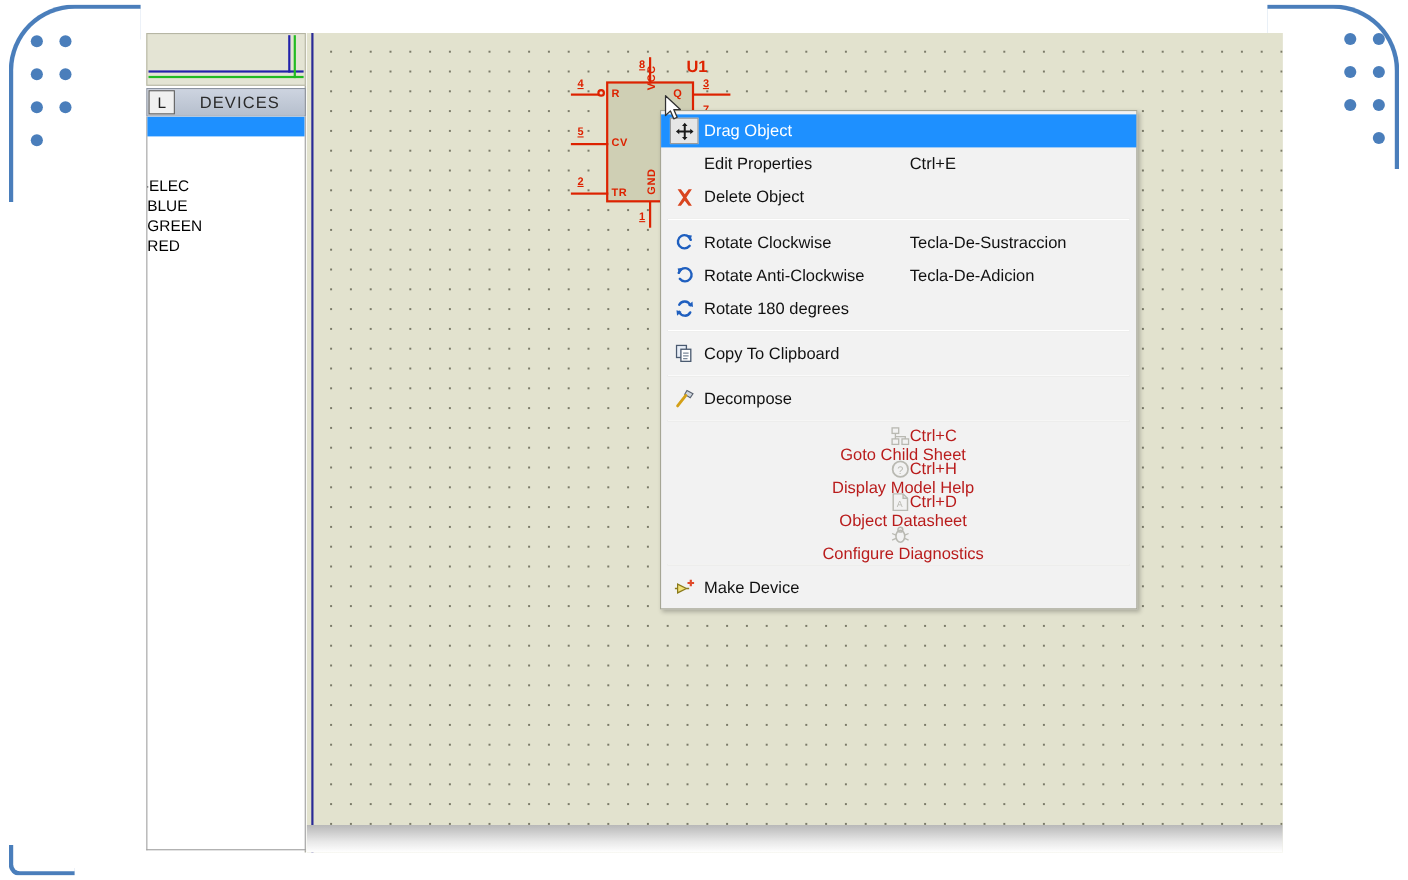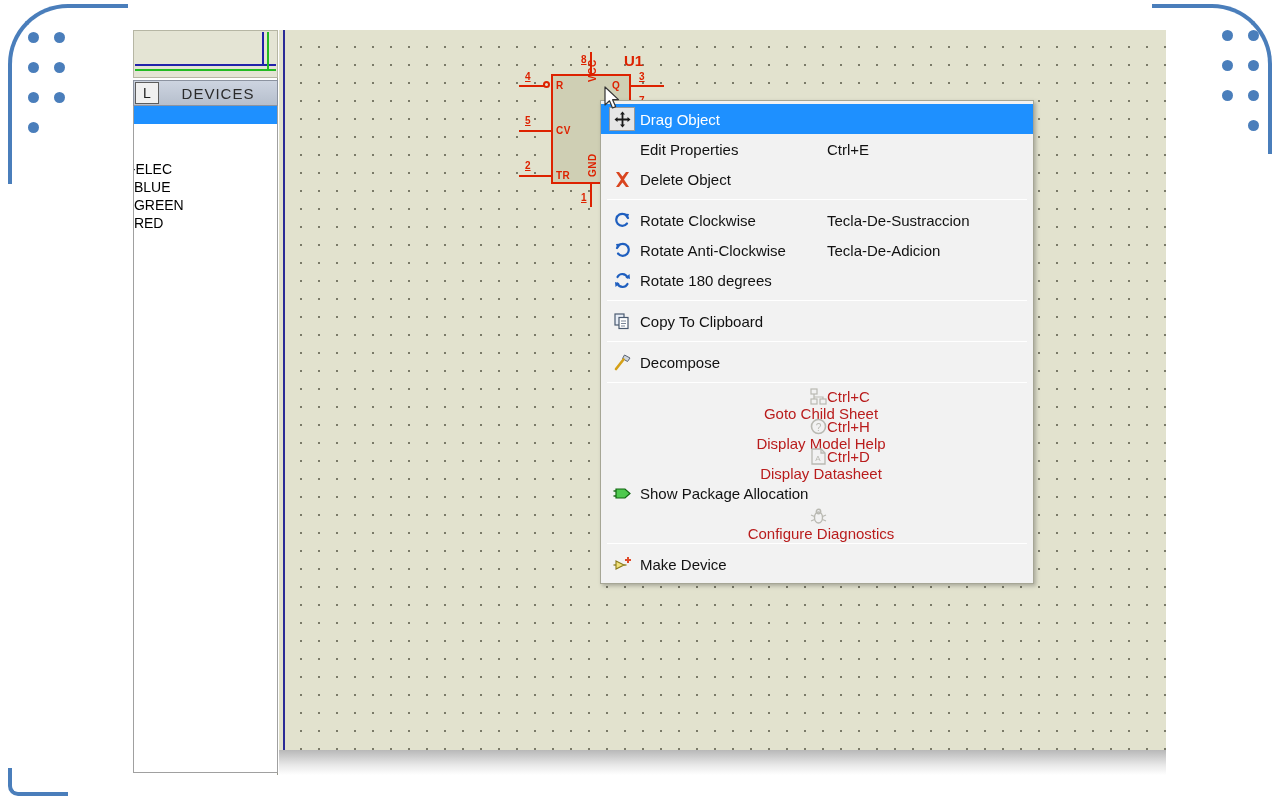--- a/index.html
+++ b/index.html
@@ -516,35 +516,25 @@
       </div>
 
       <div class="menu-item disabled">
         <span class="mi-icon">
           <svg width="17" height="17" viewBox="0 0 17 17">
             <path d="M2 1 L11 1 L15 5 L15 16 L2 16 Z" fill="none" stroke="#b9b9b2" stroke-width="1.3"></path>
             <path d="M11 1 L11 5 L15 5" fill="none" stroke="#b9b9b2" stroke-width="1.3"></path>
             <text x="8" y="13" font-size="8" fill="#b9b9b2" text-anchor="middle" font-family="Liberation Sans, sans-serif">A</text>
           </svg>
         </span>
-        <span class="mi-label">Display Datasheet</span>
+        <span class="mi-label">Object Datasheet</span>
         <span class="mi-shortcut">Ctrl+D</span>
       </div>
 
 
-      <div class="menu-item">
-        <span class="mi-icon">
-          <svg width="19" height="13" viewBox="0 0 19 13">
-            <path d="M3 2 L12 2 L17 6.5 L12 11 L3 11 Z" fill="#4ec94e" stroke="#116611" stroke-width="1.2"></path>
-            <line x1="0.5" y1="4" x2="3" y2="4" stroke="#116611" stroke-width="1.4"></line>
-            <line x1="0.5" y1="9" x2="3" y2="9" stroke="#116611" stroke-width="1.4"></line>
-          </svg>
-        </span>
-        <span class="mi-label">Show Package Allocation</span>
-      </div>
 
 
       <div class="menu-item disabled">
         <span class="mi-icon">
           <svg width="17" height="17" viewBox="0 0 17 17">
             <ellipse cx="8.5" cy="9.5" rx="4" ry="5.5" fill="none" stroke="#b9b9b2" stroke-width="1.4"></ellipse>
             <circle cx="8.5" cy="3.5" r="2.2" fill="none" stroke="#b9b9b2" stroke-width="1.4"></circle>
             <line x1="1" y1="7" x2="4.5" y2="8.5" stroke="#b9b9b2" stroke-width="1.2"></line>
             <line x1="16" y1="7" x2="12.5" y2="8.5" stroke="#b9b9b2" stroke-width="1.2"></line>
             <line x1="1" y1="13" x2="4.5" y2="11.5" stroke="#b9b9b2" stroke-width="1.2"></line>

